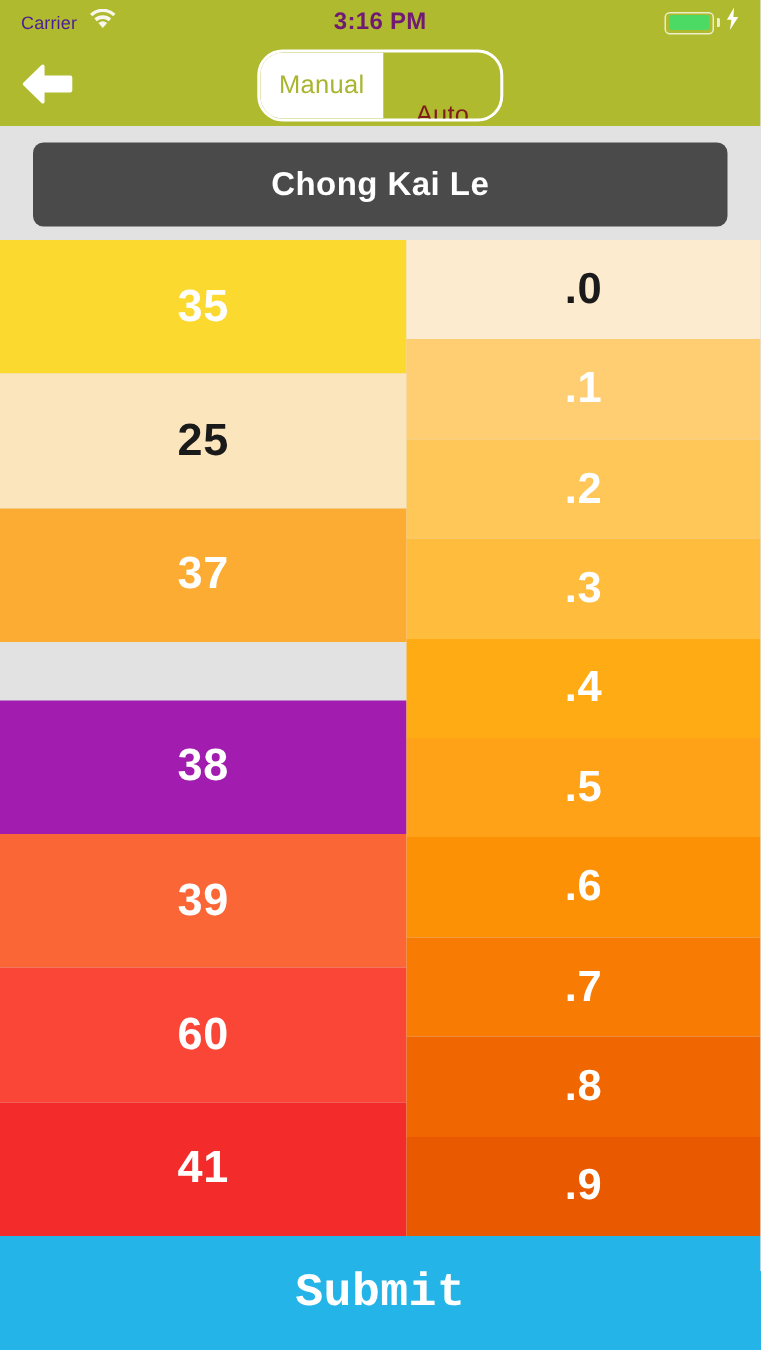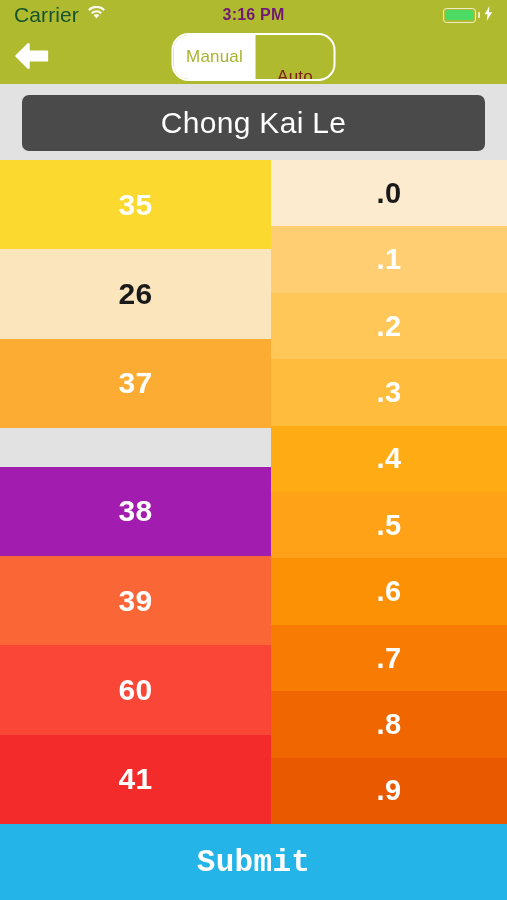--- a/index.html
+++ b/index.html
@@ -32,22 +32,22 @@
     flex: 0 0 auto;
     position: relative;
   }
   .status-left {
     display: flex;
     align-items: center;
     gap: 8px;
     width: 33%;
   }
   .carrier-label {
-    color: #14532d;
-    font-size: 21px;
+    color: #4c1d95;
+    font-size: 12px;
     font-weight: 400;
     letter-spacing: 0.1px;
   }
   .wifi-icon { display: block; }
   .status-center {
     position: absolute;
     left: 0; right: 0;
     text-align: center;
     pointer-events: none;
   }
@@ -152,22 +152,22 @@
     height: 56px;
     background: #4A4A4A;
     border-radius: 7px;
     display: flex;
     align-items: center;
     justify-content: center;
     cursor: text;
   }
   .name-text {
     color: #FFFFFF;
-    font-size: 30px;
-    font-weight: 400;
+    font-size: 22px;
+    font-weight: 700;
     letter-spacing: 0.3px;
   }
 
   
   .picker-area {
     flex: 1 1 auto;
     display: flex;
     min-height: 0;
     background: #E2E2E2;
   }
@@ -274,21 +274,21 @@
       <span class="name-text">Chong Kai Le</span>
     </div>
   </div>
 
   <div class="picker-area">
     <div class="picker-column col-integer" id="integer-column">
         <div class="picker-row" style="background: rgb(251, 217, 47);">
           <span class="row-label">35</span>
         </div>
         <div class="picker-row selected" style="background: rgb(251, 229, 188);">
-          <span class="row-label">26</span>
+          <span class="row-label">25</span>
         </div>
         <div class="picker-row" style="background: rgb(252, 171, 51);">
           <span class="row-label">37</span>
         </div>
         <div class="picker-row" style="background: #a21caf; margin-top: 39px;">
           <span class="row-label">38</span>
         </div>
         <div class="picker-row" style="background: rgb(251, 102, 55);">
           <span class="row-label">39</span>
         </div>

